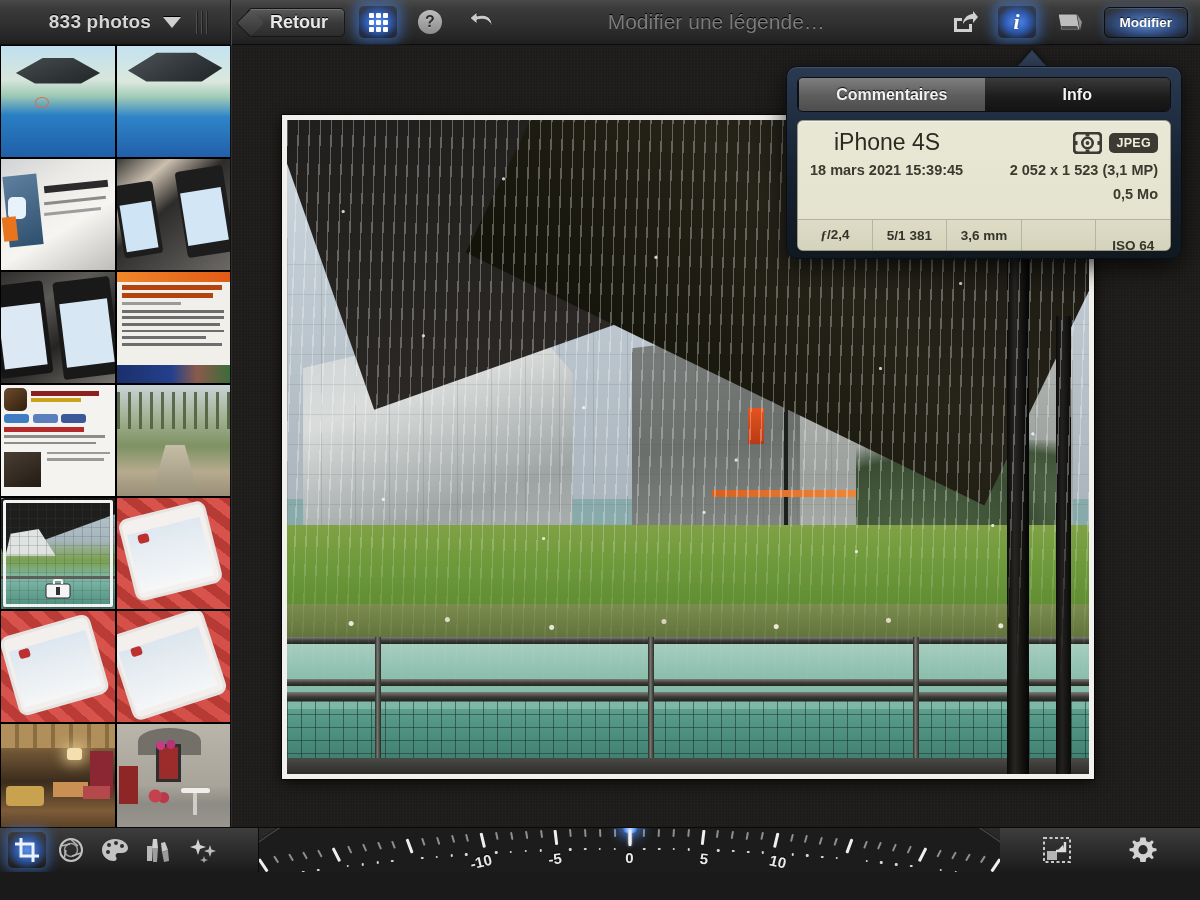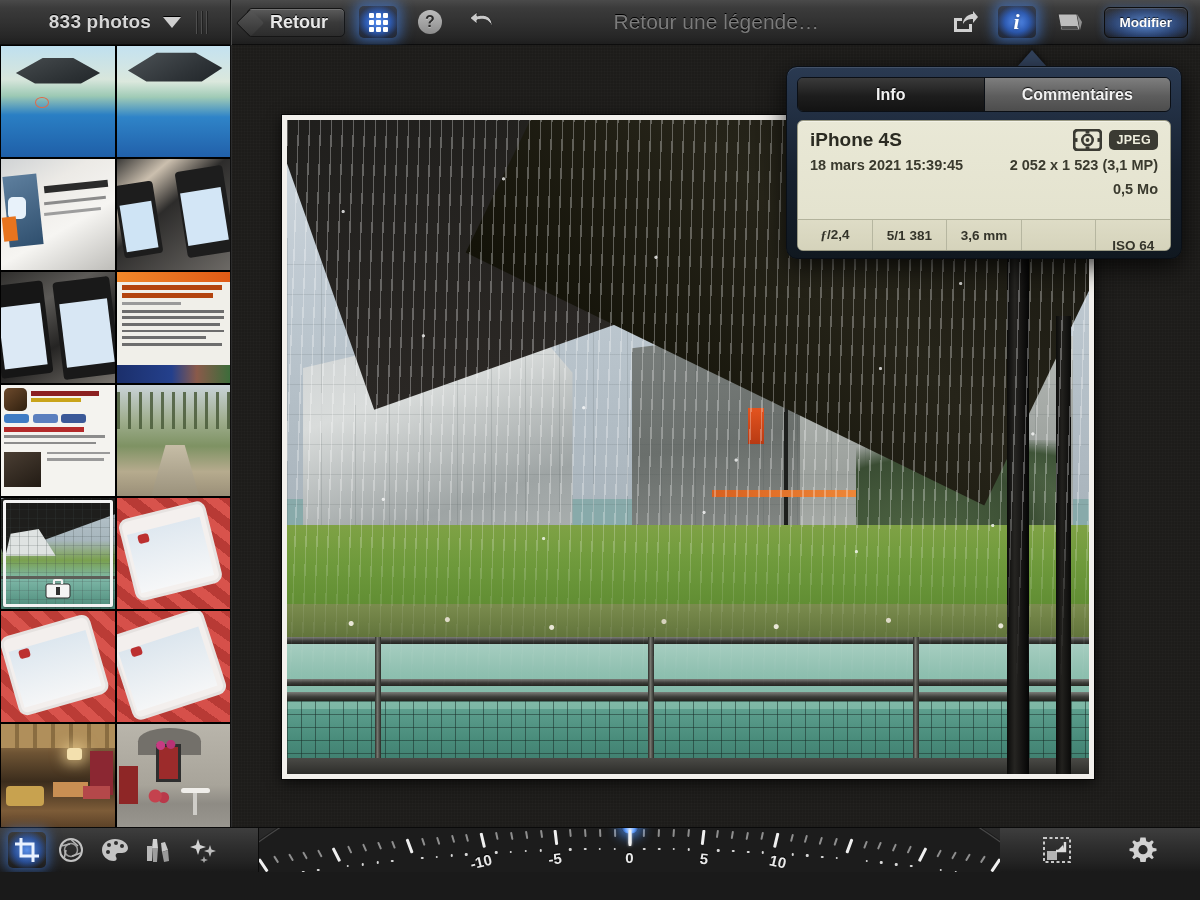--- a/index.html
+++ b/index.html
@@ -273,21 +273,21 @@
   .seg-item.active{ background:linear-gradient(180deg,#3a3a3a,#1d1d1d 55%,#131313); }
   .seg-item.inactive{ background:linear-gradient(180deg,#7e7e7e,#5d5d5d 55%,#4d4d4d); border-left:1px solid #0b0f15;}
   .info-card{
     margin-top:8px; width:100%; height:131px; border-radius:6px; overflow:hidden;
     background:linear-gradient(180deg,#e9e8d6,#e2e1cc);
     border:1px solid #9a9a84; box-shadow:0 1px 0 rgba(255,255,255,.4) inset;
     display:flex; flex-direction:column;
   }
   .info-top{ padding:8px 12px 0 12px; flex:1; position:relative; }
   .dev-row{ display:flex; align-items:center; justify-content:space-between; }
-  .dev-name{ font-size:19px; font-weight:bold; color:#2b2b22; }
+  .dev-name{ font-size:23px; font-weight:normal; color:#2b2b22;margin-left:24px; }
   .badges{ display:flex; align-items:center; gap:7px; }
   .badge-cam{ width:29px;height:22px; }
   .badge-fmt{
     background:#3b3b33; color:#efeedd; font-size:12.5px; font-weight:bold;
     padding:3px 7px; border-radius:5px; letter-spacing:.3px;
   }
   .meta-row{ display:flex; justify-content:space-between; margin-top:6px; }
   .meta-l,.meta-r{ font-size:14.5px; font-weight:bold; color:#3a3a2e; }
   .size-row{ text-align:right; margin-top:8px; font-size:14.5px; font-weight:bold; color:#3a3a2e; }
   .exif{
@@ -376,21 +376,21 @@
         <div class="ic-help">?</div>
       </div>
 
       <div class="icon-btn">
         <svg class="ic-svg" width="28" height="24" viewBox="0 0 28 24">
           <path d="M9 6 C18 3 25 8 24 17 C22 10 16 8 9 10 L9 14 L2 8 L9 2 Z" fill="#c9c9c9" stroke="#2a2a2a" stroke-width="1"></path>
         </svg>
       </div>
 
       <div style="flex:1; display:flex; align-items:center; justify-content:center;">
-        <span style="font-size:21px;color:#7b7b7b;text-shadow:0 -1px 0 #000;">Retour une légende…</span>
+        <span style="font-size:21px;color:#7b7b7b;text-shadow:0 -1px 0 #000;">Modifier une légende…</span>
       </div>
 
       <div class="icon-btn">
         <svg class="ic-svg" width="28" height="24" viewBox="0 0 28 24">
           <path d="M3 8 L3 22 L21 22 L21 14 L18 14 L18 19 L6 19 L6 11 L11 11 L11 8 Z" fill="#d0d0d0"></path>
           <path d="M12 12 C14 6 19 4 22 4 L22 1 L27 7 L22 13 L22 9 C18 9 14 10 12 14 Z" fill="#d0d0d0"></path>
         </svg>
       </div>
 
       <div class="icon-btn glow">
@@ -581,22 +581,22 @@
         <div class="droplets"></div>
         <div class="droplets2"></div>
       </div>
     </div>
   </div>
 
   <div class="pop-arrow"></div>
   <div class="popover">
 
     <div class="seg">
+      <div class="seg-item inactive">Commentaires</div>
       <div class="seg-item active">Info</div>
-      <div class="seg-item inactive">Commentaires</div>
     </div>
 
     <div class="info-card">
       <div class="info-top">
         <div class="dev-row">
           <div class="dev-name">iPhone 4S</div>
           <div class="badges">
             <svg class="badge-cam" viewBox="0 0 29 22">
               <rect x="1" y="1" width="27" height="20" rx="4" fill="none" stroke="#3b3b33" stroke-width="3"></rect>
               <circle cx="14.5" cy="11" r="5.2" fill="none" stroke="#3b3b33" stroke-width="2.6"></circle>

